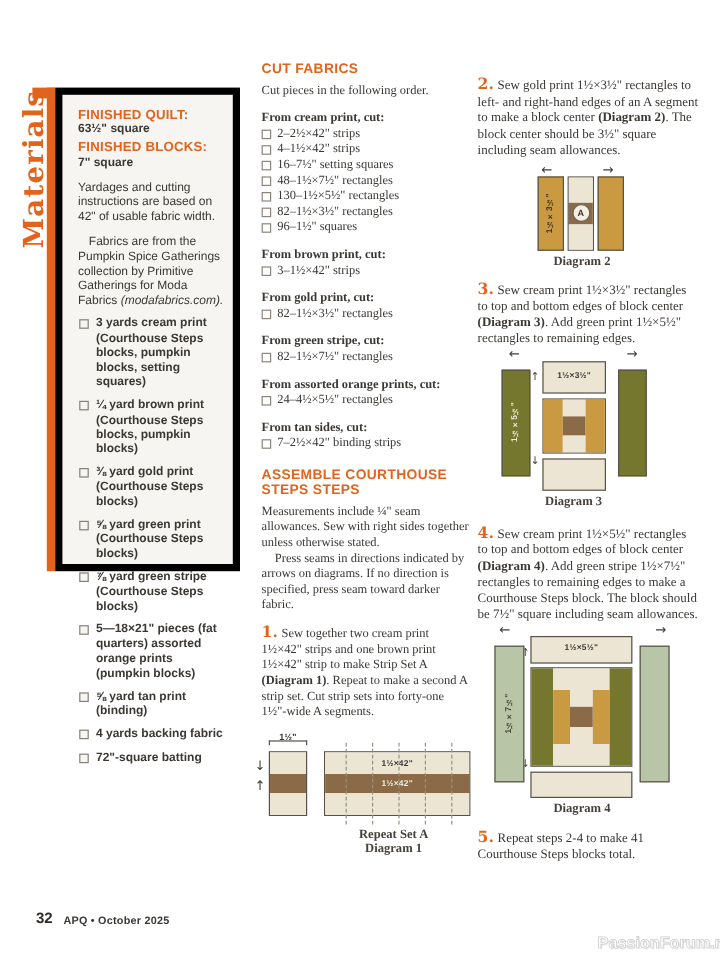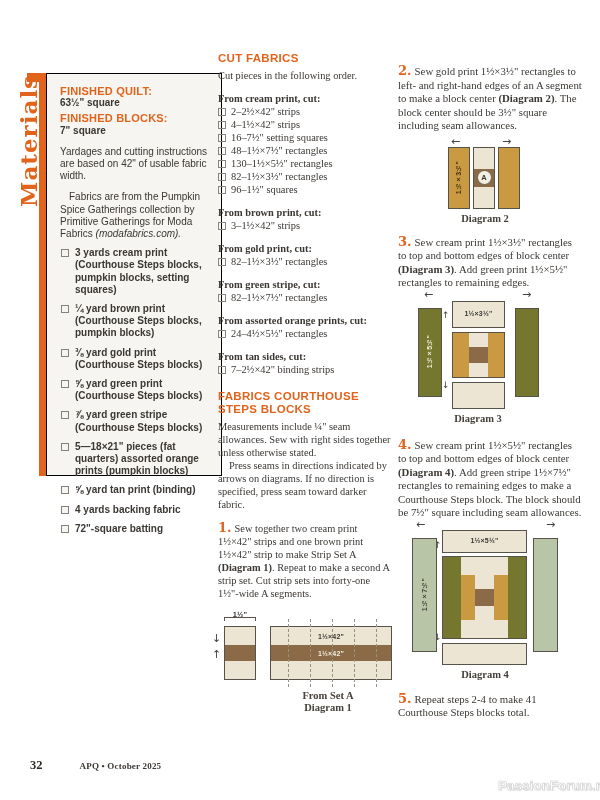--- a/index.html
+++ b/index.html
@@ -7,22 +7,22 @@
         font-family:"Liberation Serif",serif;color:#3b3733;}
   .b{font-weight:bold;} .i{font-style:italic;}
 
   
   .materials-label{position:absolute;left:12px;top:78px;height:126px;width:32px;
       display:flex;align-items:center;justify-content:center;
       writing-mode:vertical-rl;transform:rotate(180deg);
       font-family:"DejaVu Serif",serif;font-weight:bold;font-size:23px;color:#e2641c;letter-spacing:1px;}
   .materials-cap{position:absolute;left:27px;top:73px;width:19px;height:9px;background:#e2641c;}
   .materials-bar{position:absolute;left:39px;top:73px;width:7px;height:403px;background:#e2641c;}
-  .materials-box{position:absolute;left:46px;top:73px;width:176px;height:403px;box-sizing:border-box;
-      background:#f6f5f1;border:1px solid #000000;padding:11px 7px 6px 13px;
+  .materials-box{position:absolute;left:46px;top:73px;width:154px;height:403px;box-sizing:border-box;
+      background:#f6f5f1;border:6px solid #000000;padding:11px 7px 6px 13px;
       font-family:"Liberation Sans",sans-serif;font-size:10px;line-height:12.2px;color:#3b3733;}
   .fin-label{color:#e2641c;font-weight:bold;font-size:11px;letter-spacing:0.2px;}
   .fin-value{font-weight:bold;margin-bottom:3px;}
   .note{margin-top:9px;}
   .mat-item{display:flex;margin-top:7px;font-weight:bold;}
   .mat-box{width:6px;height:6px;border:1px solid #85817a;margin:2px 6px 0 1px;flex:none;background:#f6f5f1;}
   .mat-text{flex:1;}
 
   
   .col-mid{position:absolute;left:218px;top:52px;width:174px;font-size:10.4px;line-height:13px;}
@@ -107,22 +107,22 @@
   .d4-inner{flex:1;display:flex;flex-direction:column;}
   .d4-band-c{height:18px;background:#ece5d4;}
   .d4-midrow{flex:1;display:flex;}
   .d4-gold{width:14px;background:#c99a42;}
   .d4-ccol{flex:1;display:flex;flex-direction:column;}
   .d4-ccol .c1{height:14px;background:#ece5d4;}
   .d4-ccol .c2{flex:1;background:#8b6a47;}
   .d4-ccol .c3{height:14px;background:#ece5d4;}
 
   
-  .footer{position:absolute;left:30px;top:758px;display:flex;align-items:center;
-      font-family:Liberation Serif, serif;color:#2e2b27;gap:28px;}
+  .footer{position:absolute;left:30px;top:758px;display:flex;align-items:flex-end;
+      font-family:Liberation Sans, sans-serif;color:#2e2b27;}
   .footer .num{font-weight:bold;font-size:12.5px;}
   .footer .issue{font-weight:bold;font-size:9px;margin-left:9px;letter-spacing:0.2px;color:#3b3733;}
   .watermark{position:absolute;left:498px;top:778px;
       font-family:"Liberation Sans",sans-serif;font-weight:bold;font-size:13.5px;
       color:#ffffff;-webkit-text-stroke:0.6px #cccccc;text-shadow:1px 1px 1px #e3e3e3;}
 </style>
 </head>
 <body>
 
 <div class="page">
@@ -283,21 +283,21 @@
         <div>
 
             <div class="cut-item">
               <span class="cut-box"></span>
               <span>7–2½×42" binding strips</span>
             </div>
           </div>
       </div>
 
     <div class="assemble">
-      <div class="sec-title">FABRICS COURTHOUSE STEPS BLOCKS</div>
+      <div class="sec-title">ASSEMBLE COURTHOUSE STEPS STEPS</div>
       <p class="para">Measurements include ¼" seam allowances. Sew with right sides together unless otherwise stated.</p>
       <p class="para para-indent">Press seams in directions indicated by arrows on diagrams. If no direction is specified, press seam toward darker fabric.</p>
     </div>
 
     <p class="step"><span class="step-num">1.</span><span><span>Sew together two cream print 1½×42" strips and one brown print 1½×42" strip to make Strip Set A </span><span class="b">(Diagram 1)</span><span>. Repeat to make a second A strip set. Cut strip sets into forty-one 1½"-wide A segments.</span></span></p>
 
     <div class="dia diagram1">
       <div class="d1-dim-label h-label on-cream">1½"</div>
       <div class="d1-dim"></div>
       <span class="press-arrow" style="left:-6px;top:26px;">↓</span>
@@ -315,21 +315,21 @@
             <span class="h-label on-brown">1½×42"</span>
           </div>
         <div class="band cream" style="height:19px;"></div>
       </div>
       <div class="d1-dash" style="left:70px;"></div>
       <div class="d1-dash" style="left:92px;"></div>
       <div class="d1-dash" style="left:114px;"></div>
       <div class="d1-dash" style="left:136px;"></div>
       <div class="d1-dash" style="left:158px;"></div>
       <div class="dia-caption d1-caption">
-        <div>From Set A</div>
+        <div>Repeat Set A</div>
         <div>Diagram 1</div>
       </div>
     </div>
   </div>
 
   <div class="col-right">
     <p class="step"><span class="step-num">2.</span><span><span>Sew gold print 1½×3½" rectangles to left- and right-hand edges of an A segment to make a block center </span><span class="b">(Diagram 2)</span><span>. The block center should be 3½" square including seam allowances.</span></span></p>
 
     <div class="dia diagram2">
       <span class="press-arrow" style="left:53px;top:0;">←</span>

